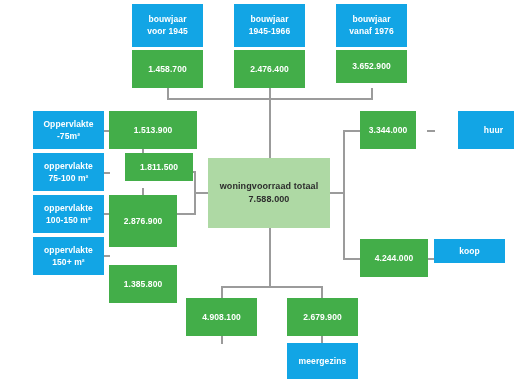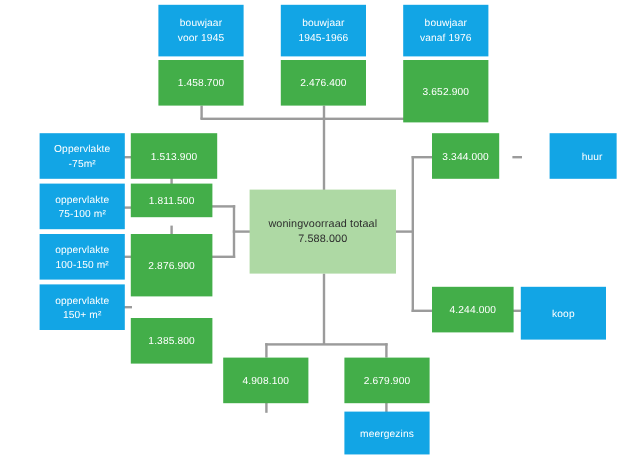--- a/index.html
+++ b/index.html
@@ -9,20 +9,21 @@
   }
   body {
     font-family: "Liberation Sans", sans-serif;
   }
   #diagram {
     position: relative;
     width: 514px;
     height: 379px;
     background: #ffffff;
     overflow: hidden;
+    font-weight: bold;
   }
   .node {
     position: absolute;
     box-sizing: border-box;
     display: flex;
     flex-direction: column;
     align-items: center;
     justify-content: center;
     text-align: center;
     line-height: 1.25;
@@ -109,37 +110,37 @@
     <span class="line2">1945-1966</span>
   </div>
   <div class="node green" style="left:234px; top:50px; width:71px; height:38px;">
     <span>2.476.400</span>
   </div>
 
   <div class="node blue" style="left:336px; top:4px; width:71px; height:43px;">
     <span>bouwjaar</span>
     <span class="line2">vanaf 1976</span>
   </div>
-  <div class="node green" style="left:336px; top:50px; width:71px; height:52px;">
+  <div class="node green" style="left:336px; top:50px; width:71px; height:33px;">
     <span>3.652.900</span>
   </div>
 
   <div class="node blue" style="left:33px; top:111px; width:71px; height:38px;">
     <span>Oppervlakte</span>
     <span class="line2">-75m²</span>
   </div>
-  <div class="node green" style="left:109px; top:111px; width:72px; height:38px;">
+  <div class="node green" style="left:109px; top:111px; width:88px; height:38px;">
     <span>1.513.900</span>
   </div>
 
   <div class="node blue" style="left:33px; top:153px; width:71px; height:38px;">
     <span>oppervlakte</span>
     <span class="line2">75-100 m²</span>
   </div>
-  <div class="node green" style="left:109px; top:153px; width:68px; height:28px;">
+  <div class="node green" style="left:125px; top:153px; width:68px; height:28px;">
     <span>1.811.500</span>
   </div>
 
   <div class="node blue" style="left:33px; top:195px; width:71px; height:38px;">
     <span>oppervlakte</span>
     <span class="line2">100-150 m²</span>
   </div>
   <div class="node green" style="left:109px; top:195px; width:68px; height:52px;">
     <span>2.876.900</span>
   </div>
@@ -160,21 +161,21 @@
   <div class="node green" style="left:360px; top:111px; width:56px; height:38px;">
     <span>3.344.000</span>
   </div>
   <div class="node blue" style="left:434px; top:111px; width:71px; height:38px;margin-left:24px;">
     <span>huur</span>
   </div>
 
   <div class="node green" style="left:360px; top:239px; width:68px; height:38px;">
     <span>4.244.000</span>
   </div>
-  <div class="node blue" style="left:434px; top:239px; width:71px; height:44px;">
+  <div class="node blue" style="left:434px; top:239px; width:71px; height:24px;">
     <span>koop</span>
   </div>
 
   <div class="node green" style="left:186px; top:298px; width:71px; height:38px;">
     <span>4.908.100</span>
   </div>
   <div class="node blue" style="left:186px; top:363px; width:71px; height:36px;margin-top:40px;">
     <span>eengezins</span>
   </div>
 

